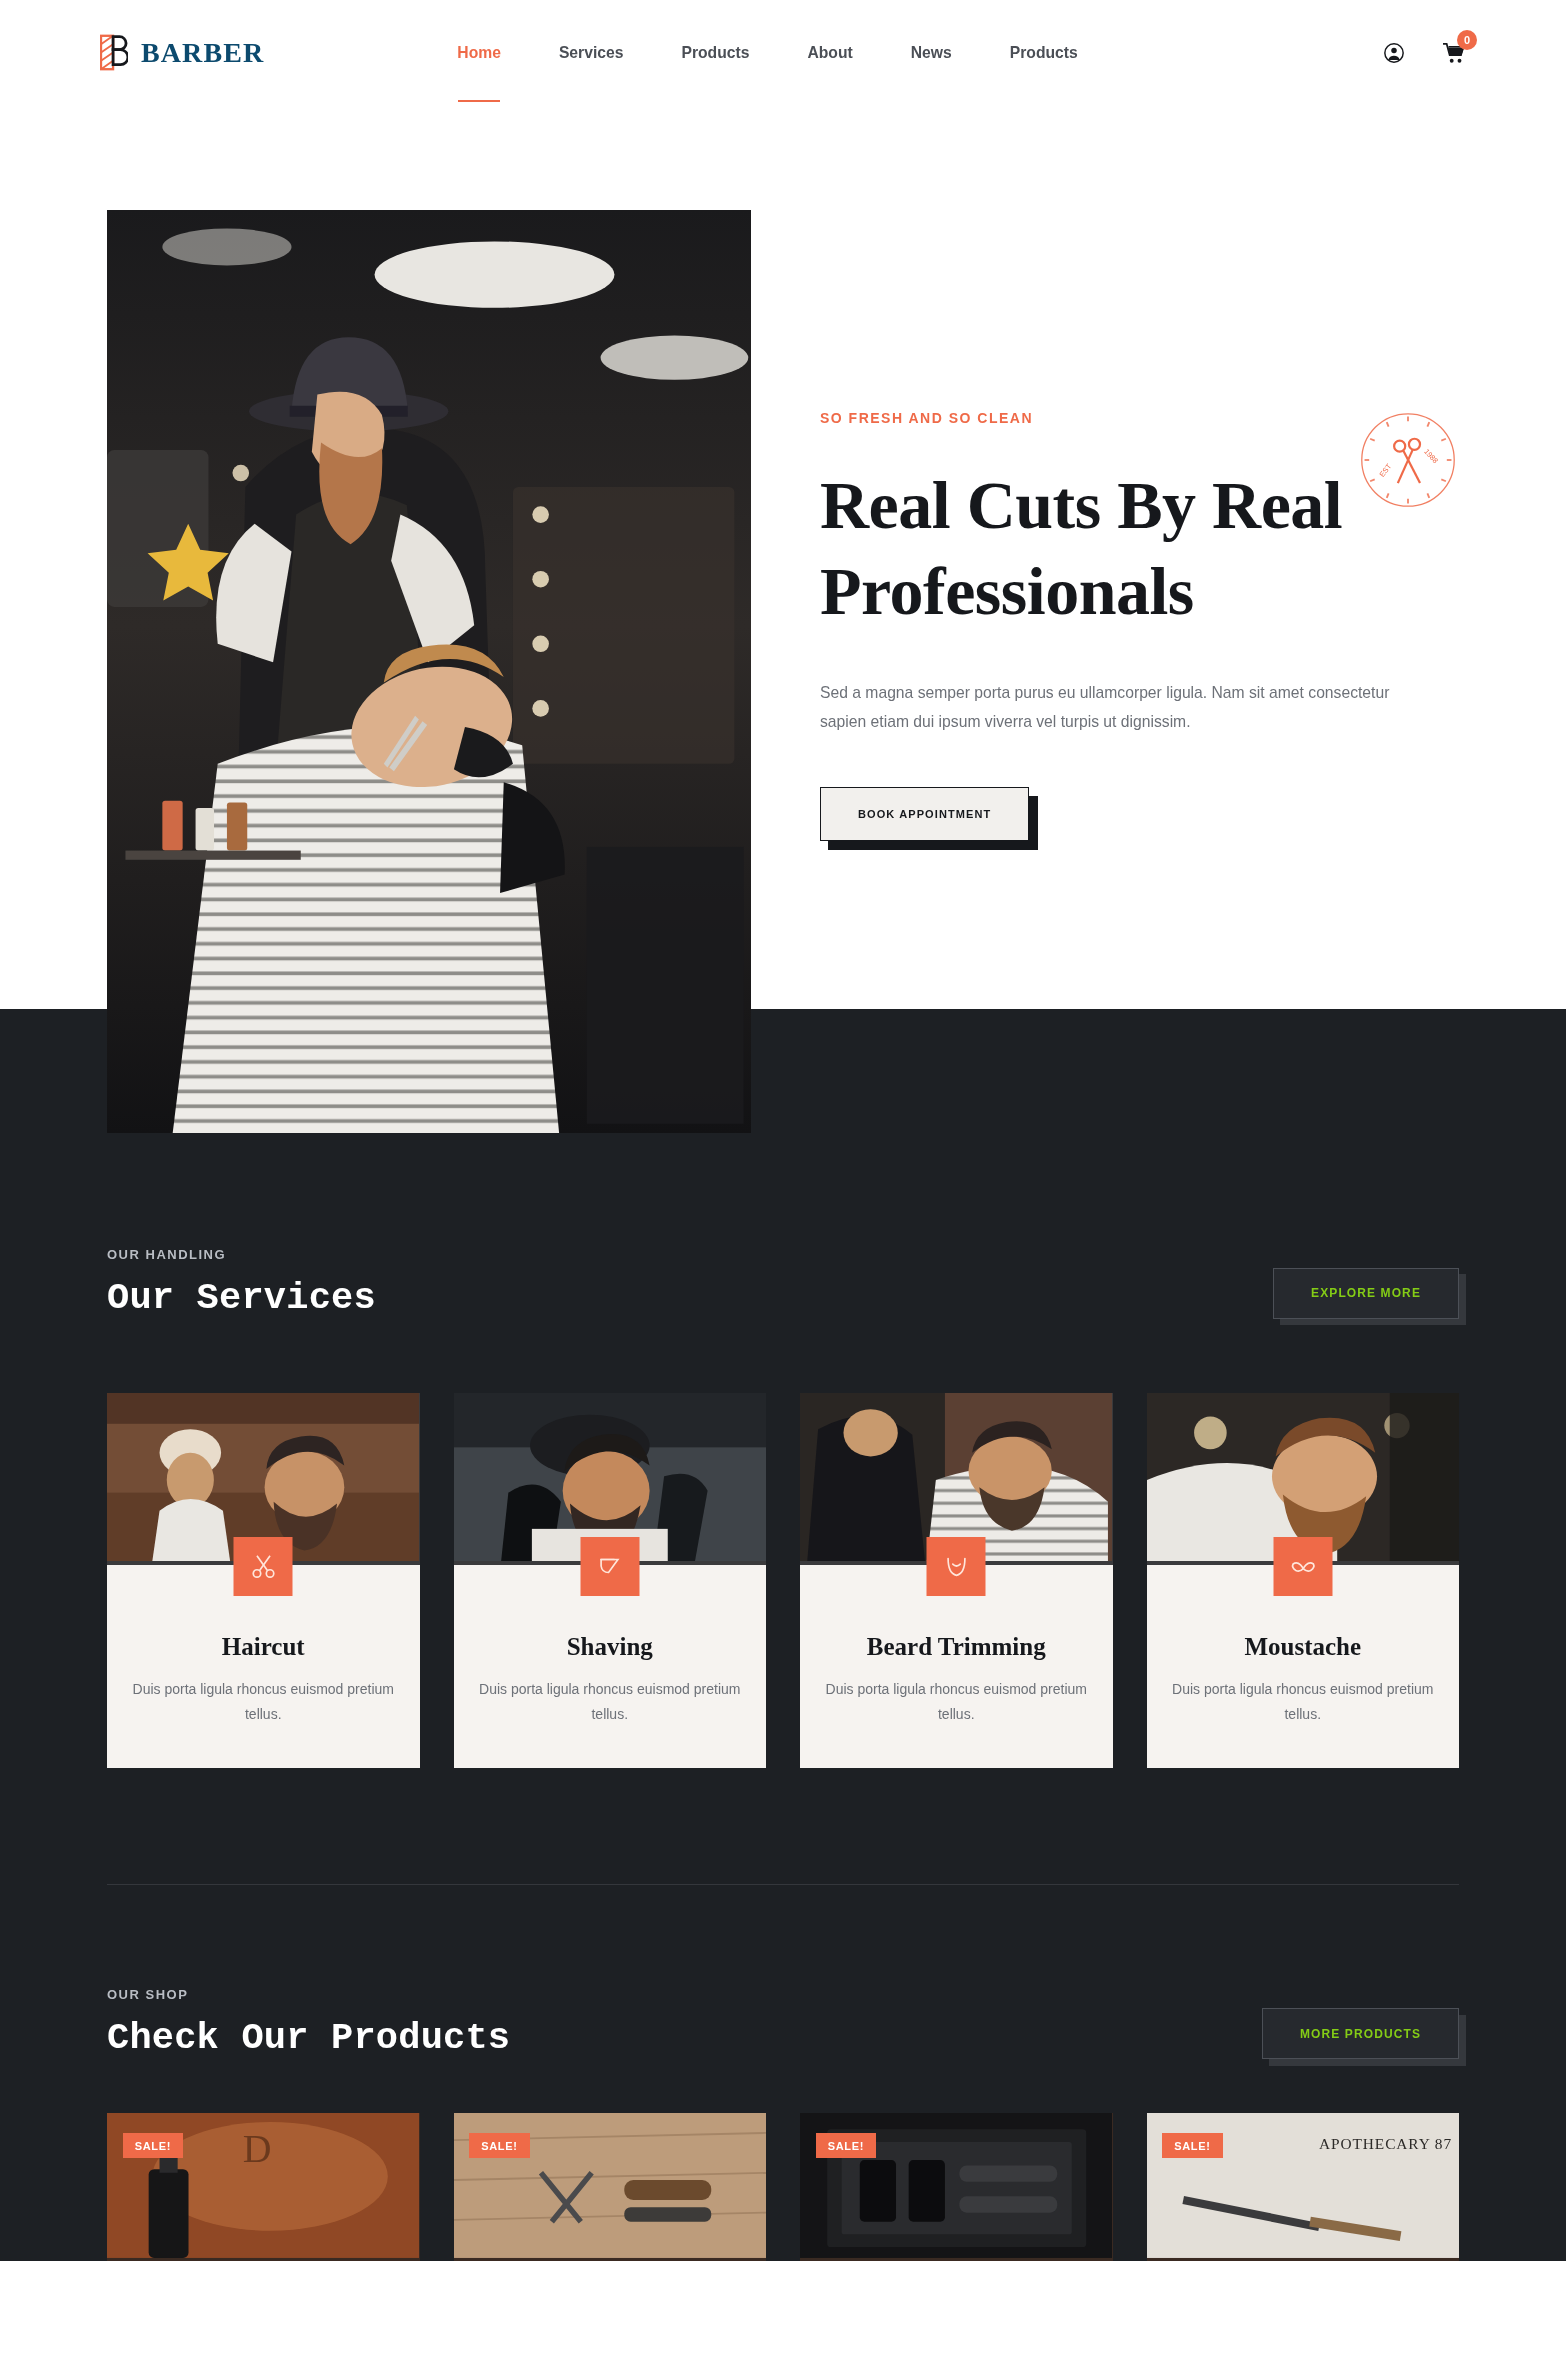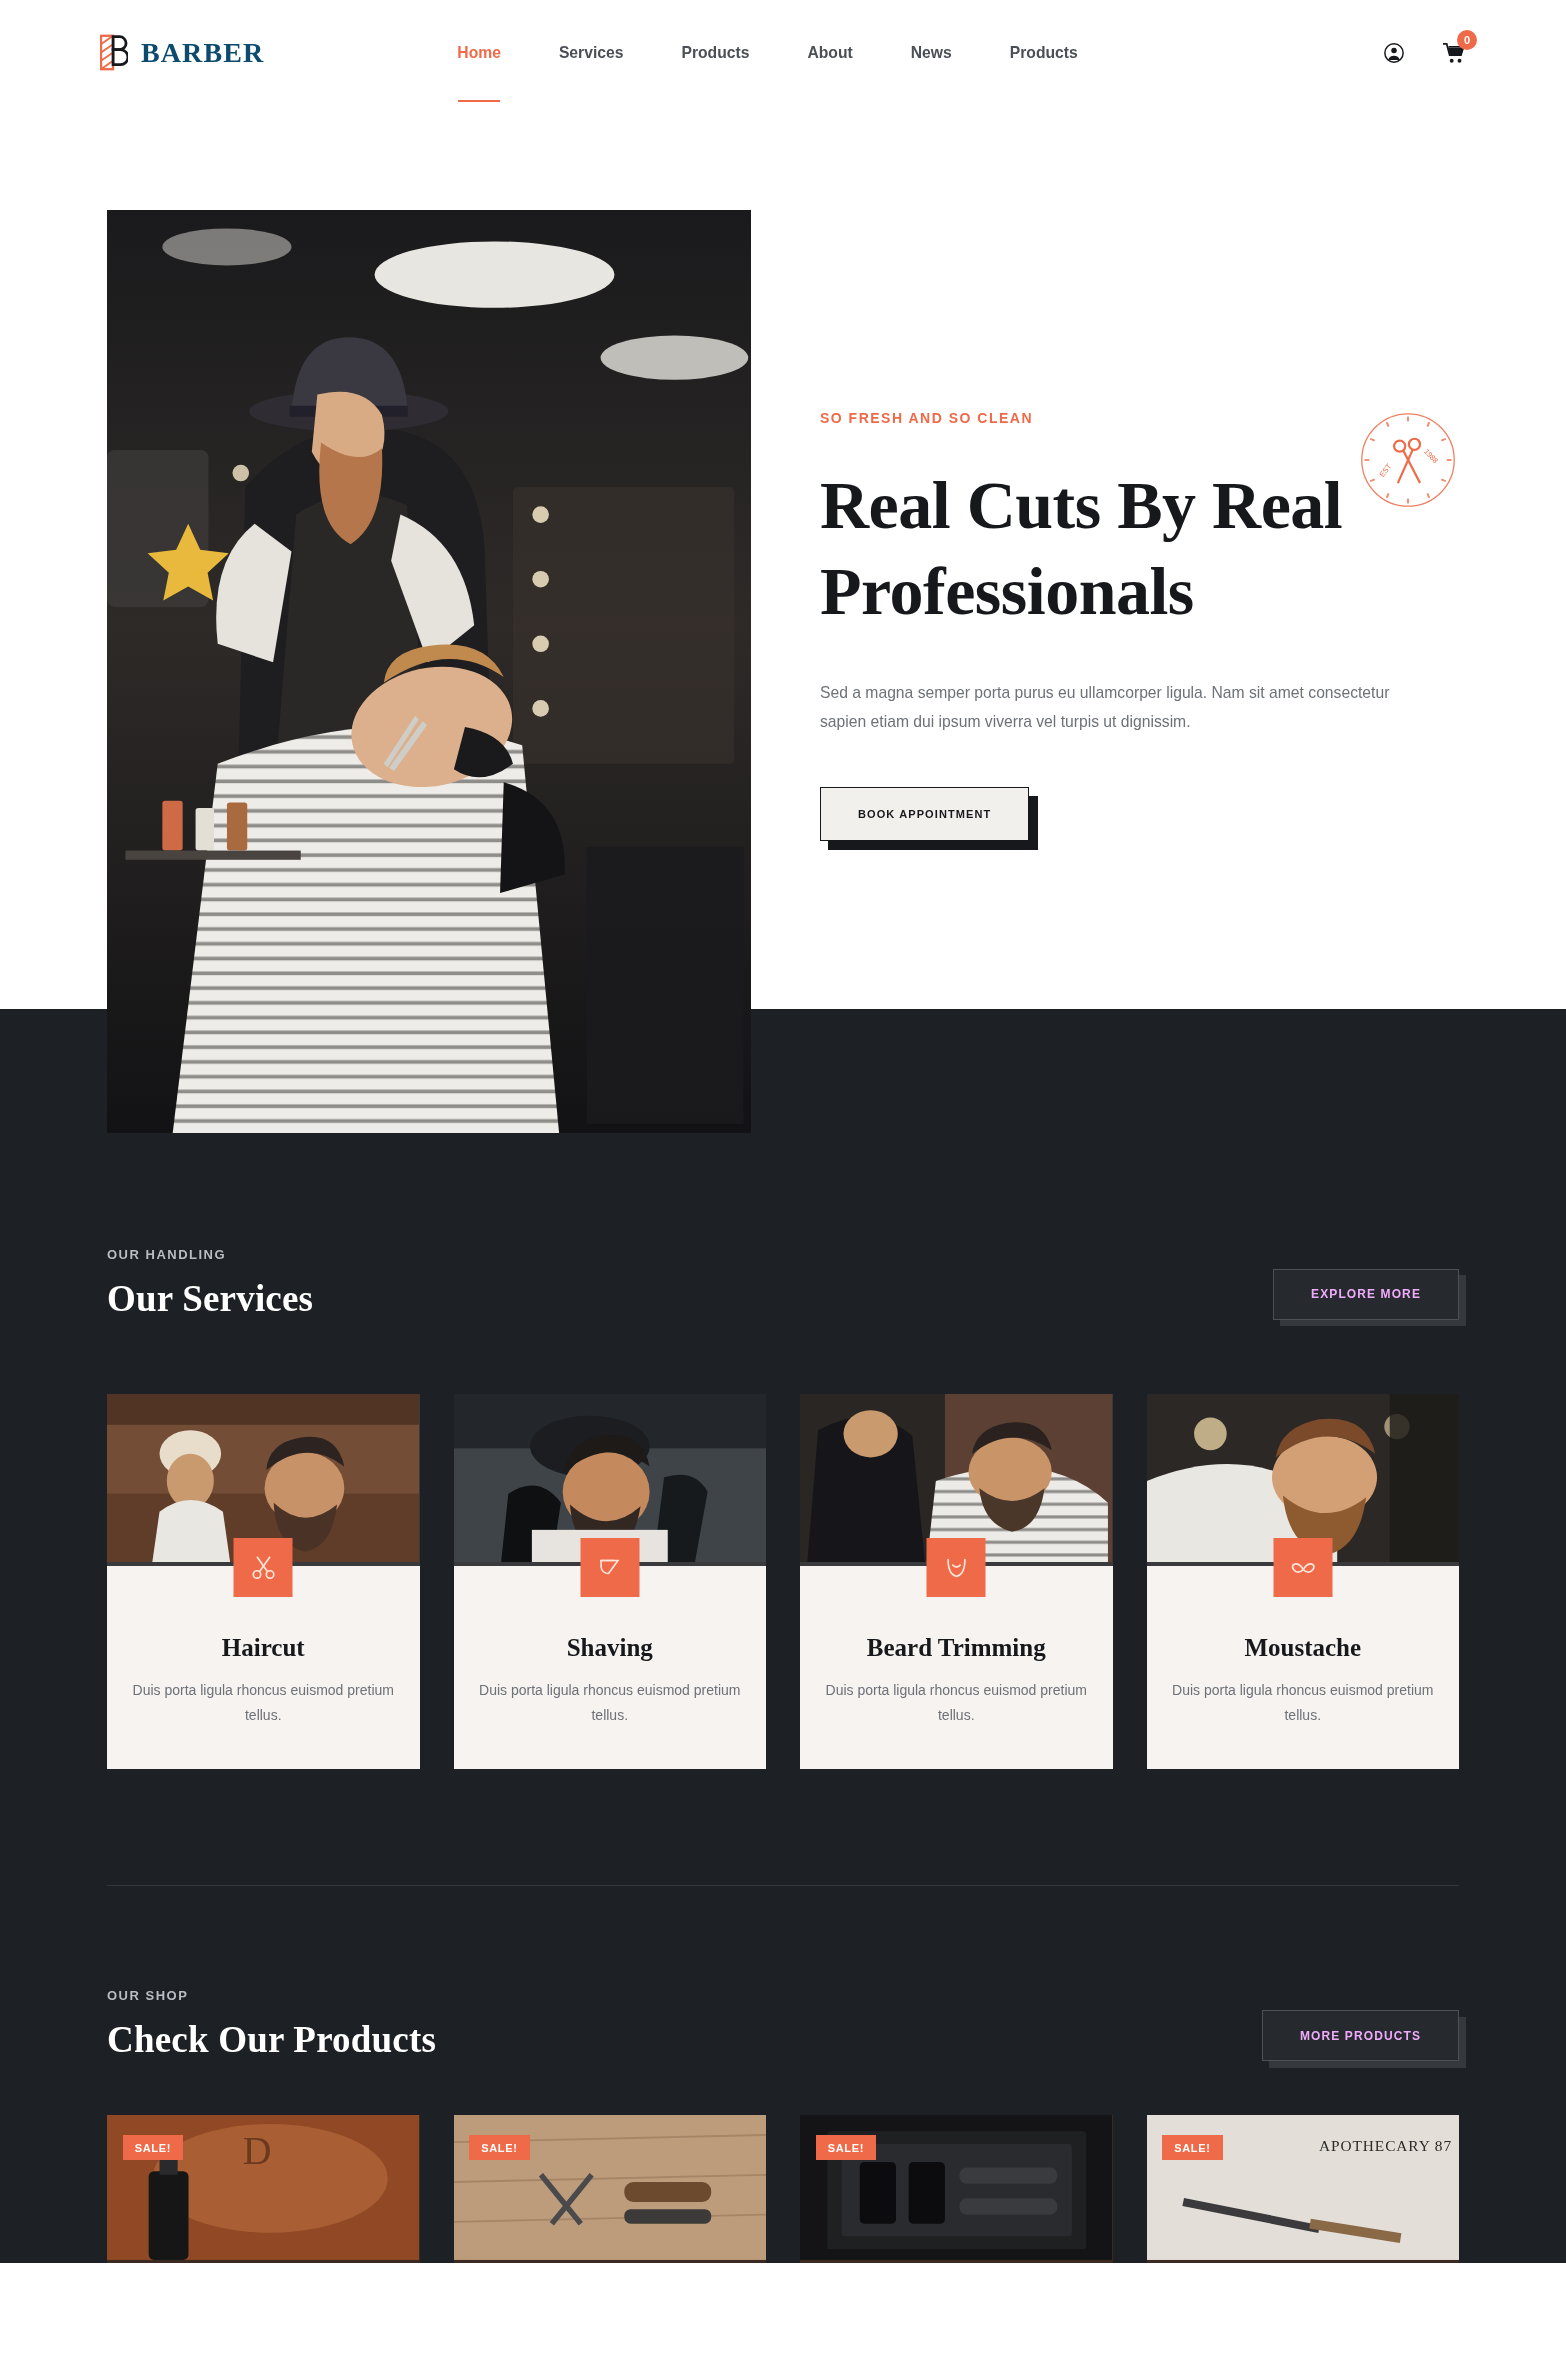--- a/index.html
+++ b/index.html
@@ -156,31 +156,31 @@
     justify-content:space-between;
   }
   .kicker {
     font-size:13px;
     font-weight:bold;
     letter-spacing:1.5px;
     color:#b9bdc4;
     text-transform:uppercase;
   }
   .sec-title {
-    font-family:Liberation Serif, serif;
+    font-family:Liberation Mono, monospace;
     font-weight:bold;
     font-size:37px;
     color:#ffffff;
     margin-top:14.8px;
     letter-spacing:0.2px;
   }
   .btn-dark .btn-face {
     background:#26292e;
     border:0.9px solid #4c5057;
-    color:#f0abfc;
+    color:#84cc16;
     padding:17.5px 37px;
     font-size:12px;
   }
   .btn-dark::after { background:#35383d; left:6.5px; top:6.5px; right:-6.5px; bottom:-6.5px; }
   .btn-dark { margin-top:0; }
 
   
   .cards {
     width:1352px;
     margin:74px auto 0;

